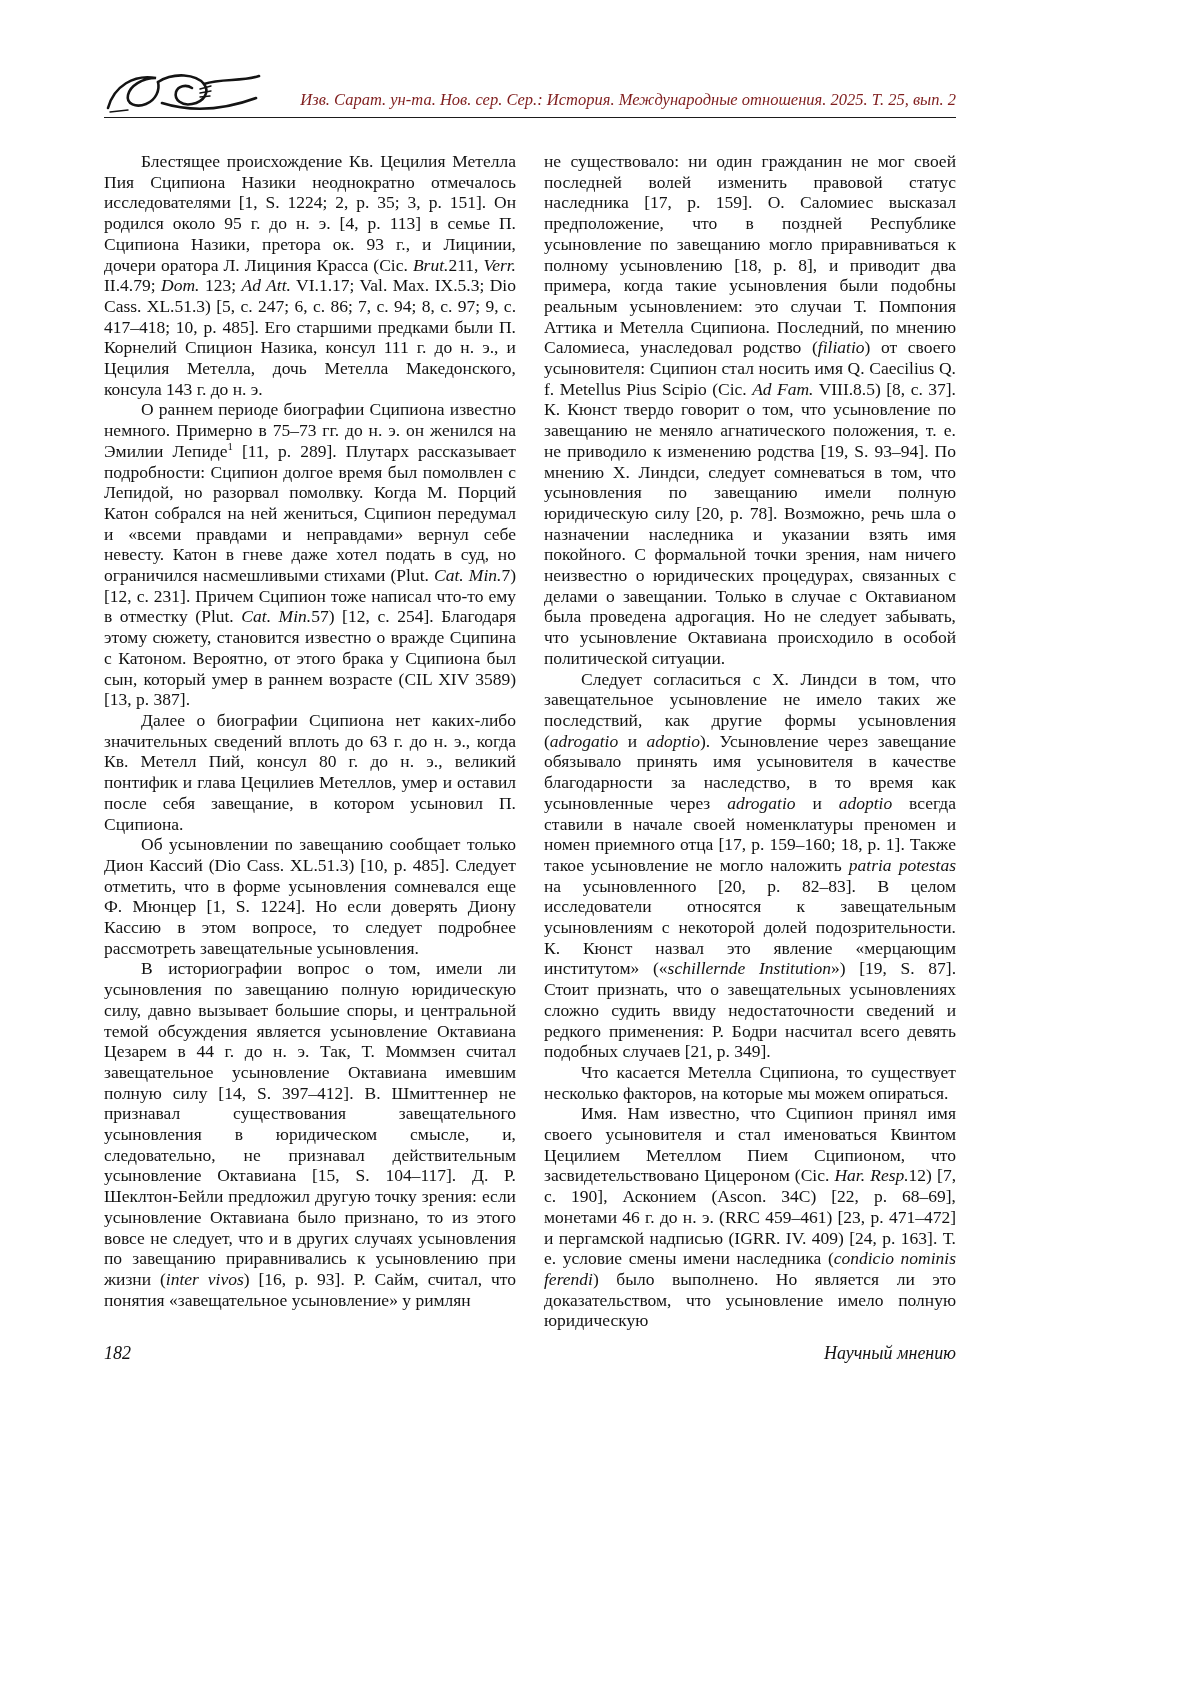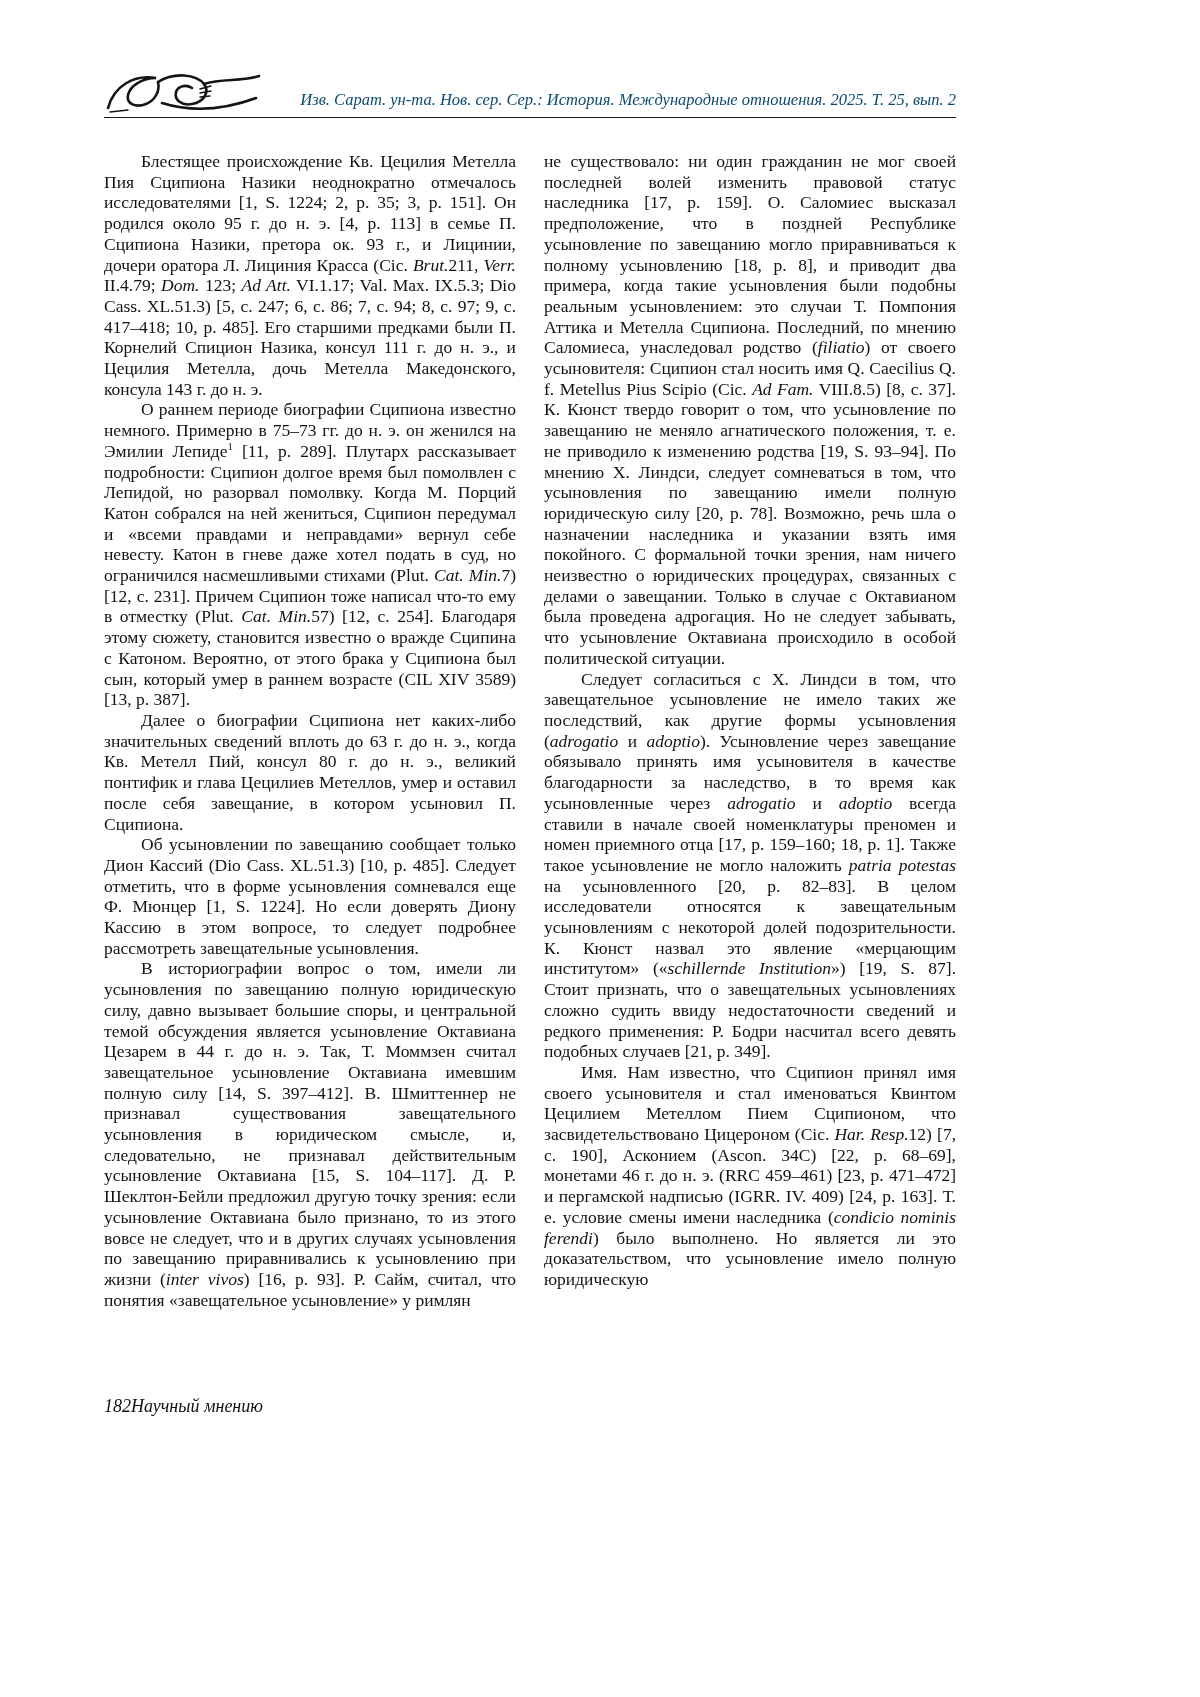--- a/index.html
+++ b/index.html
@@ -25,21 +25,21 @@
     width: 160px;
     height: 50px;
   }
   .running-title {
     position: absolute;
     top: 90px;
     right: 0;
     font-style: italic;
     font-size: 16.5px;
     white-space: nowrap;
-    color: #0c4a6e;
+    color: #7f1d1d;
   }
   .head-rule {
     position: absolute;
     top: 117px;
     left: 0;
     width: 852px;
     border-top: 1.7px solid #1b1b1b;
   }
   .body-columns {
     position: absolute;
@@ -55,24 +55,25 @@
     font-size: 17.5px;
     line-height: 20.7px;
   }
   .para { margin: 0; text-indent: 37px; }
   .para.no-indent { text-indent: 0; }
   .para em { }
   .para strong { font-weight: normal; }
   .para sup { font-size: 0.62em; line-height: 0; vertical-align: super; }
   .page-footer {
     position: absolute;
-    top: 1396px;
+    top: 1343px;
     left: 0;
     width: 852px;
     display: flex;
+    justify-content: space-between;
     align-items: baseline;
     font-size: 18px;
     font-style: italic;
   }
 </style>
 </head>
 <body>
 
 <div class="page">
   <div class="content">
@@ -102,20 +103,21 @@
       <section class="col" id="col-left">
           <p class="para"><span>Блестящее происхождение Кв. Цецилия Метелла Пия Сципиона Назики неоднократно отмечалось исследователями [1, S. 1224; 2, p. 35; 3, p. 151]. Он родился около 95 г. до н. э. [4, p. 113] в семье П. Сципиона Назики, претора ок. 93 г., и Лицинии, дочери оратора Л. Лициния Красса (Cic. </span><em>Brut.</em><span>211, </span><em>Verr.</em><span> II.4.79; </span><em>Dom.</em><span> 123; </span><em>Ad Att.</em><span> VI.1.17; Val. Max. IX.5.3; Dio Cass. XL.51.3) [5, с. 247; 6, с. 86; 7, с. 94; 8, с. 97; 9, с. 417–418; 10, p. 485]. Его старшими предками были П. Корнелий Спицион Назика, консул 111 г. до н. э., и Цецилия Метелла, дочь Метелла Македонского, консула 143 г. до н. э.</span></p>
           <p class="para"><span>О раннем периоде биографии Сципиона известно немного. Примерно в 75–73 гг. до н. э. он женился на Эмилии Лепиде</span><sup>1</sup><span> [11, p. 289]. Плутарх рассказывает подробности: Сципион долгое время был помолвлен с Лепидой, но разорвал помолвку. Когда М. Порций Катон собрался на ней жениться, Сципион передумал и «всеми правдами и неправдами» вернул себе невесту. Катон в гневе даже хотел подать в суд, но ограничился насмешливыми стихами (Plut. </span><em>Cat. Min.</em><span>7) [12, с. 231]. Причем Сципион тоже написал что-то ему в отместку (Plut. </span><em>Cat. Min.</em><span>57) [12, с. 254]. Благодаря этому сюжету, становится известно о вражде Сципина с Катоном. Вероятно, от этого брака у Сципиона был сын, который умер в раннем возрасте (CIL XIV 3589) [13, p. 387].</span></p>
           <p class="para"><span>Далее о биографии Сципиона нет каких-либо значительных сведений вплоть до 63 г. до н. э., когда Кв. Метелл Пий, консул 80 г. до н. э., великий понтифик и глава Цецилиев Метеллов, умер и оставил после себя завещание, в котором усыновил П. Сципиона.</span></p>
           <p class="para"><span>Об усыновлении по завещанию сообщает только Дион Кассий (Dio Cass. XL.51.3) [10, p. 485]. Следует отметить, что в форме усыновления сомневался еще Ф. Мюнцер [1, S. 1224]. Но если доверять Диону Кассию в этом вопросе, то следует подробнее рассмотреть завещательные усыновления.</span></p>
           <p class="para"><span>В историографии вопрос о том, имели ли усыновления по завещанию полную юридическую силу, давно вызывает большие споры, и центральной темой обсуждения является усыновление Октавиана Цезарем в 44 г. до н. э. Так, Т. Моммзен считал завещательное усыновление Октавиана имевшим полную силу [14, S. 397–412]. В. Шмиттеннер не признавал существования завещательного усыновления в юридическом смысле, и, следовательно, не признавал действительным усыновление Октавиана [15, S. 104–117]. Д. Р. Шеклтон-Бейли предложил другую точку зрения: если усыновление Октавиана было признано, то из этого вовсе не следует, что и в других случаях усыновления по завещанию приравнивались к усыновлению при жизни (</span><em>inter vivos</em><span>) [16, p. 93]. Р. Сайм, считал, что понятия «завещательное усыновление» у римлян</span></p>
         </section>
       <section class="col" id="col-right">
           <p class="para no-indent"><span>не существовало: ни один гражданин не мог своей последней волей изменить правовой статус наследника [17, p. 159]. О. Саломиес высказал предположение, что в поздней Республике усыновление по завещанию могло приравниваться к полному усыновлению [18, p. 8], и приводит два примера, когда такие усыновления были подобны реальным усыновлением: это случаи Т. Помпония Аттика и Метелла Сципиона. Последний, по мнению Саломиеса, унаследовал родство (</span><em>filiatio</em><span>) от своего усыновителя: Сципион стал носить имя Q. Caecilius Q. f. Metellus Pius Scipio (Cic. </span><em>Ad Fam.</em><span> VIII.8.5) [8, с. 37]. К. Кюнст твердо говорит о том, что усыновление по завещанию не меняло агнатического положения, т. е. не приводило к изменению родства [19, S. 93–94]. По мнению Х. Линдси, следует сомневаться в том, что усыновления по завещанию имели полную юридическую силу [20, p. 78]. Возможно, речь шла о назначении наследника и указании взять имя покойного. С формальной точки зрения, нам ничего неизвестно о юридических процедурах, связанных с делами о завещании. Только в случае с Октавианом была проведена адрогация. Но не следует забывать, что усыновление Октавиана происходило в особой политической ситуации.</span></p>
           <p class="para"><span>Следует согласиться с Х. Линдси в том, что завещательное усыновление не имело таких же последствий, как другие формы усыновления (</span><em>adrogatio</em><span> и </span><em>adoptio</em><span>). Усыновление через завещание обязывало принять имя усыновителя в качестве благодарности за наследство, в то время как усыновленные через </span><em>adrogatio</em><span> и </span><em>adoptio</em><span> всегда ставили в начале своей номенклатуры преномен и номен приемного отца [17, p. 159–160; 18, p. 1]. Также такое усыновление не могло наложить </span><em>patria potestas</em><span> на усыновленного [20, p. 82–83]. В целом исследователи относятся к завещательным усыновлениям с некоторой долей подозрительности. К. Кюнст назвал это явление «мерцающим институтом» («</span><em>schillernde Institution</em><span>») [19, S. 87]. Стоит признать, что о завещательных усыновлениях сложно судить ввиду недостаточности сведений и редкого применения: Р. Бодри насчитал всего девять подобных случаев [21, p. 349].</span></p>
+          <p class="para"><span>Что касается Метелла Сципиона, то существует несколько факторов, на которые мы можем опираться.</span></p>
           <p class="para"><strong>Имя.</strong><span> Нам известно, что Сципион принял имя своего усыновителя и стал именоваться Квинтом Цецилием Метеллом Пием Сципионом, что засвидетельствовано Цицероном (Cic. </span><em>Har. Resp.</em><span>12) [7, с. 190], Асконием (Ascon. 34C) [22, p. 68–69], монетами 46 г. до н. э. (RRC 459–461) [23, p. 471–472] и пергамской надписью (IGRR. IV. 409) [24, p. 163]. Т. е. условие смены имени наследника (</span><em>condicio nominis ferendi</em><span>) было выполнено. Но является ли это доказательством, что усыновление имело полную юридическую</span></p>
         </section>
     </main>
 
     <footer class="page-footer">
       <span>182</span>
       <span>Научный мнению</span>
     </footer>
 
   </div>

